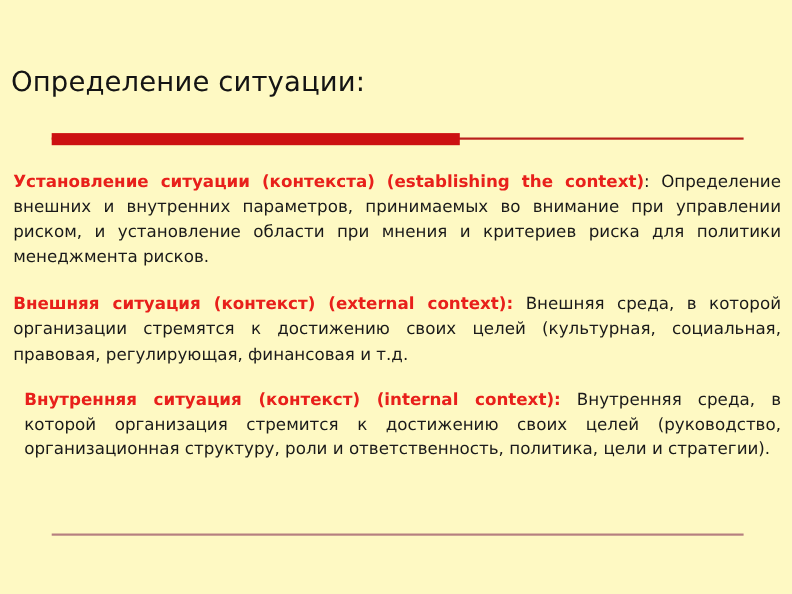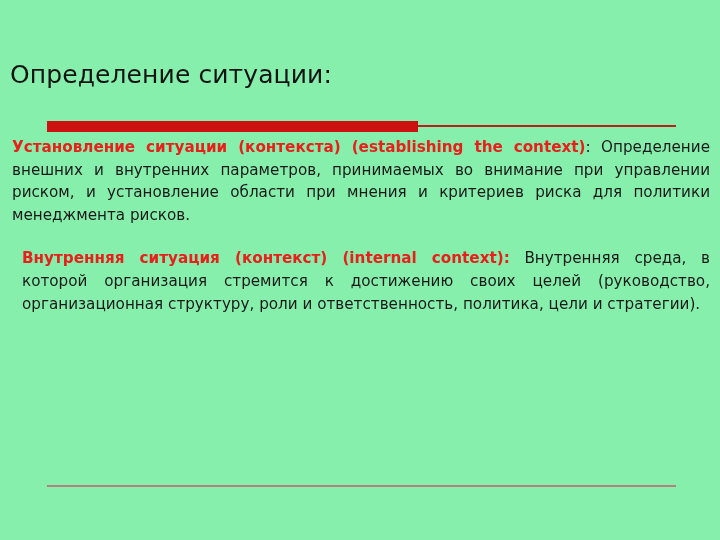--- a/index.html
+++ b/index.html
@@ -12,21 +12,21 @@
     height: 540px;
     background: #ffffff;
     font-family: "DejaVu Sans", "Liberation Sans", sans-serif;
     overflow: hidden;
   }
 
   .slide {
     position: relative;
     width: 720px;
     height: 540px;
-    background: #86efac;
+    background: #fef9c3;
     box-sizing: border-box;
   }
 
   
   .slide-title {
     position: absolute;
     left: 10px;
     top: 42px;
     width: 690px;
     font-size: 25px;
@@ -69,21 +69,21 @@
     top: 485px;
     width: 629px;
     height: 2.4px;
     background: #b58080;
   }
 
   
   .body-block {
     position: absolute;
     left: 12px;
-    top: 136px;
+    top: 154px;
     width: 698px;
   }
 
   .para {
     font-size: 15.2px;
     line-height: 22.6px;
     color: #1a1a1a;
     text-align: justify;
     text-justify: inter-word;
     margin: 0 0 18px 0;
@@ -120,20 +120,23 @@
     <div class="thin"></div>
     <div class="thick"></div>
   </div>
 
   <div class="body-block">
 
     <p class="para p1">
       <span class="term">Установление ситуации (контекста) (establishing the context)</span><span class="term-tail-black">:</span><span class="rest"> Определение внешних и внутренних параметров, принимаемых во внимание при управлении риском, и установление области при мнения и критериев риска  для политики менеджмента рисков.</span>
     </p>
 
+    <p class="para p2">
+      <span class="term">Внешняя ситуация (контекст) (external context):</span><span class="term-tail-black"></span><span class="rest"> Внешняя среда, в которой организации стремятся к достижению своих целей (культурная, социальная, правовая, регулирующая, финансовая и т.д.</span>
+    </p>
 
     <p class="para p3">
       <span class="term">Внутренняя ситуация (контекст) (internal context):</span><span class="term-tail-black"></span><span class="rest"> Внутренняя среда, в которой организация стремится к достижению своих целей (руководство, организационная структуру, роли и ответственность, политика, цели и стратегии).</span>
     </p>
 
   </div>
 
   <div class="rule-bottom"></div>
 
 </div>

